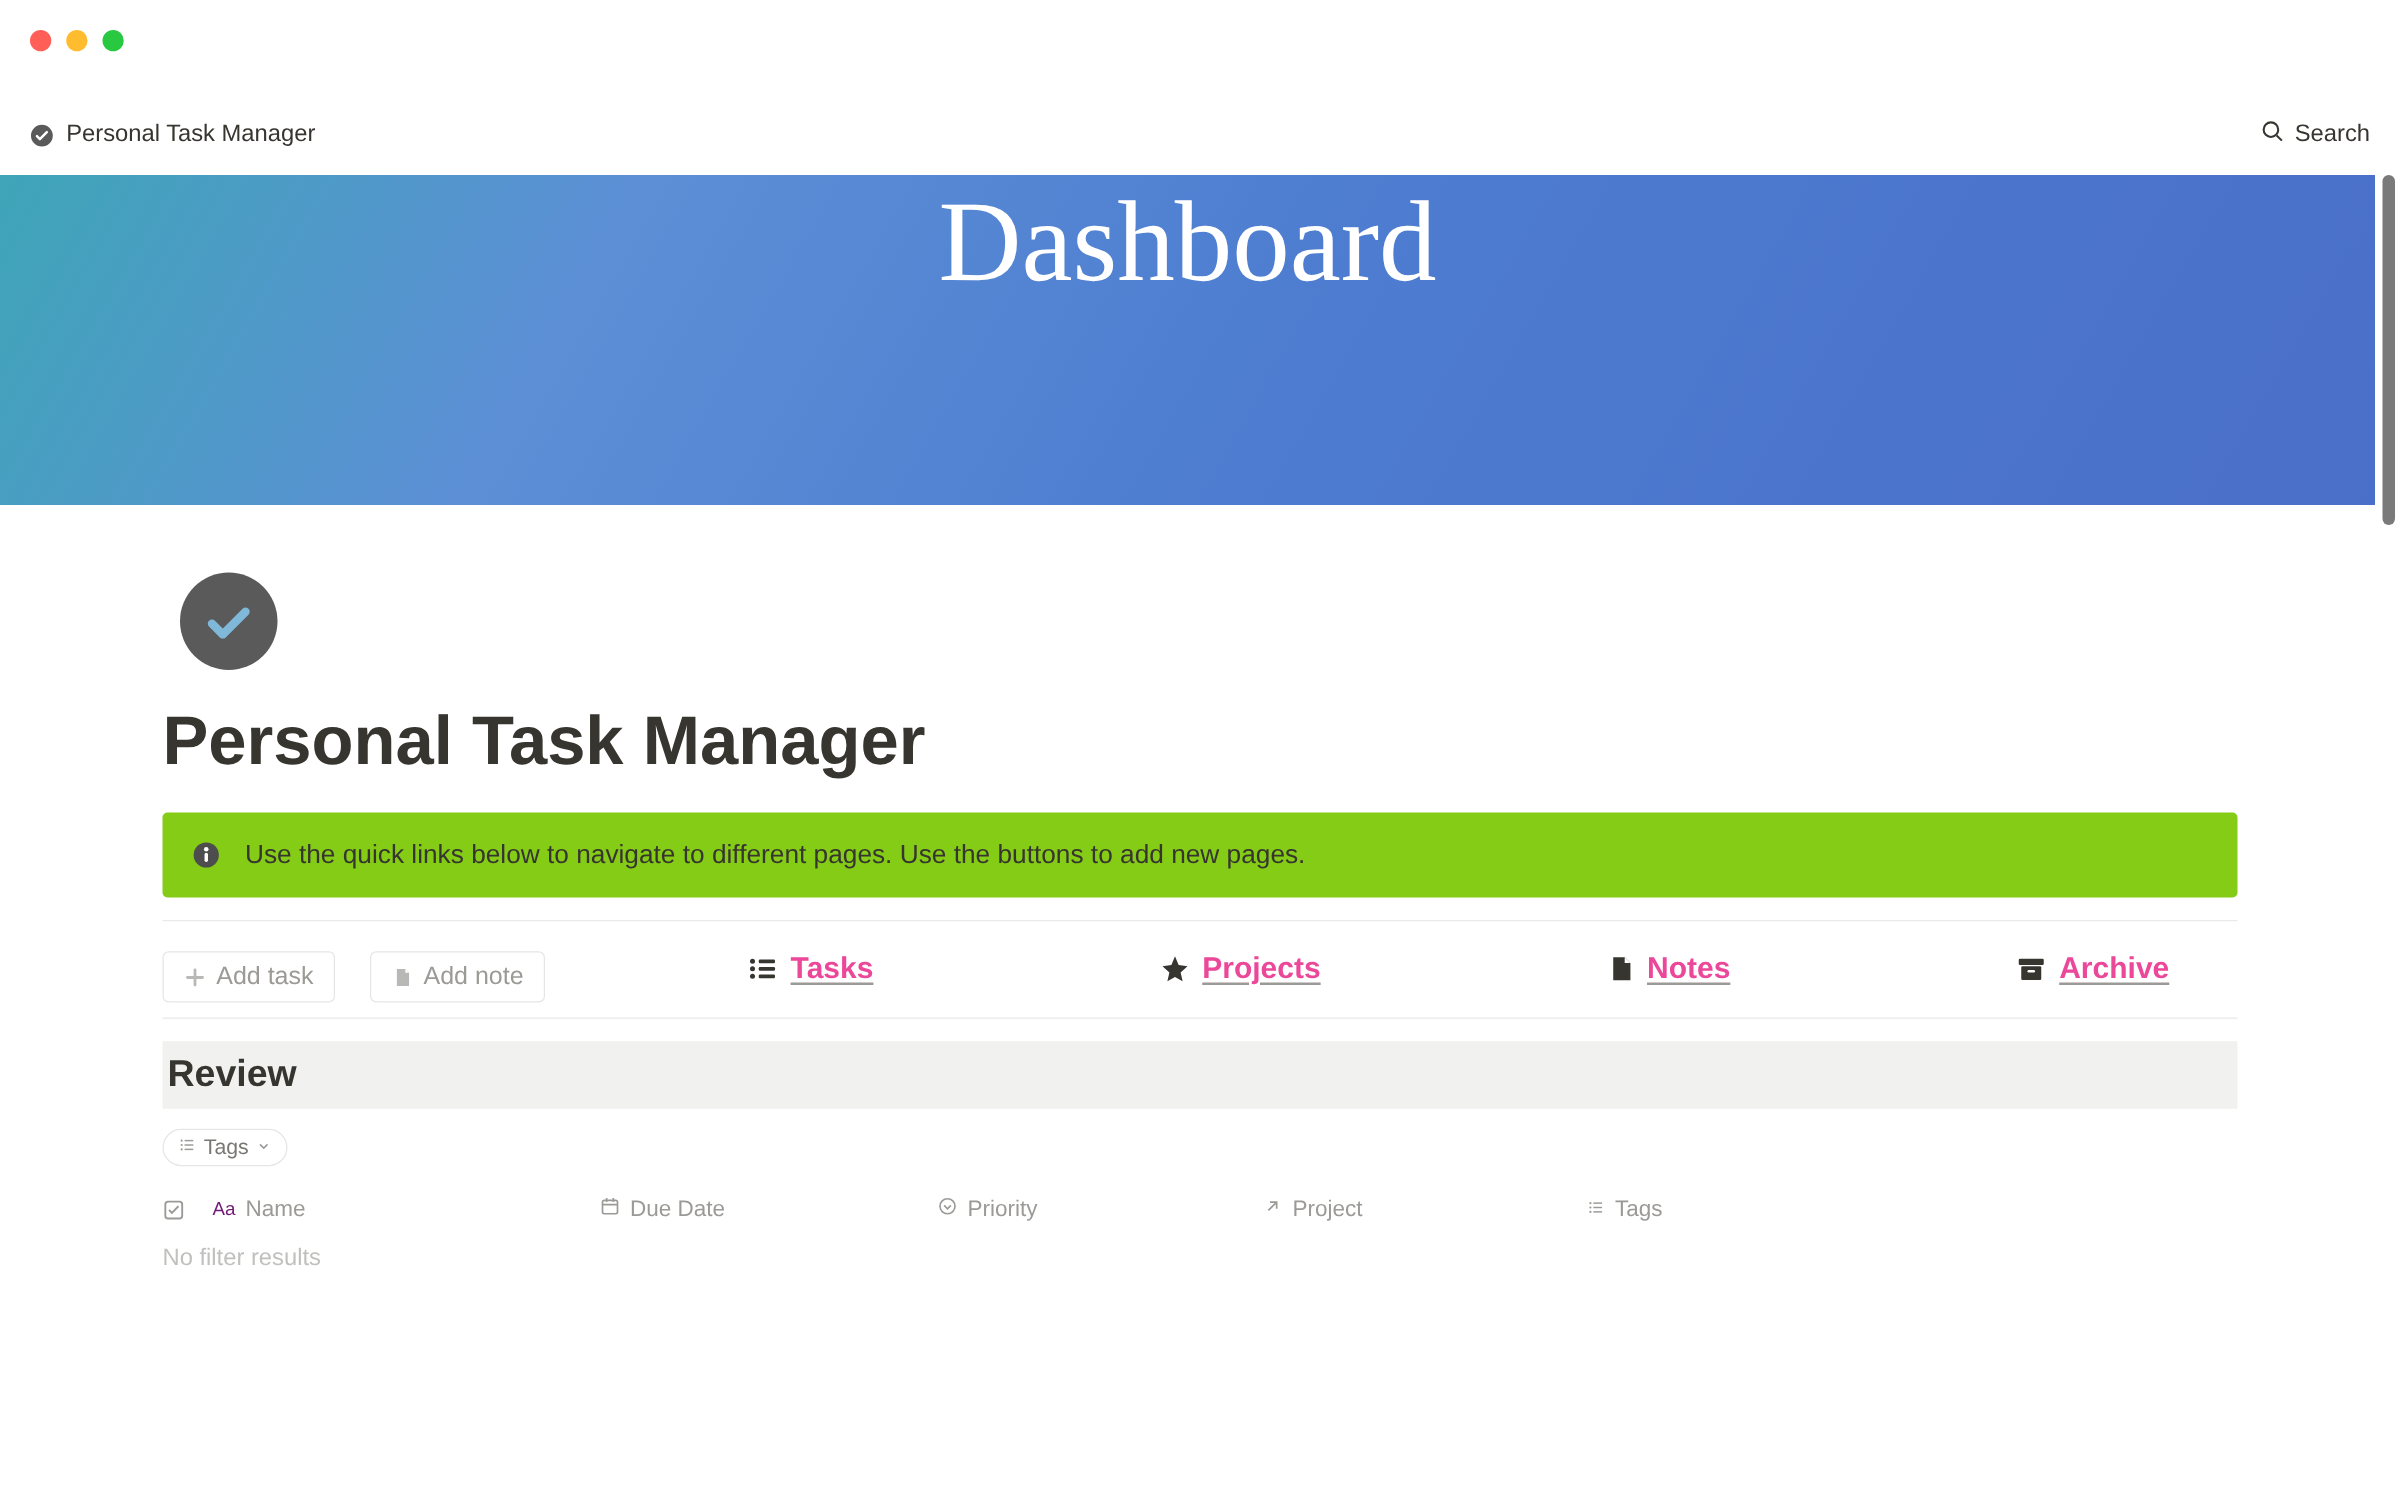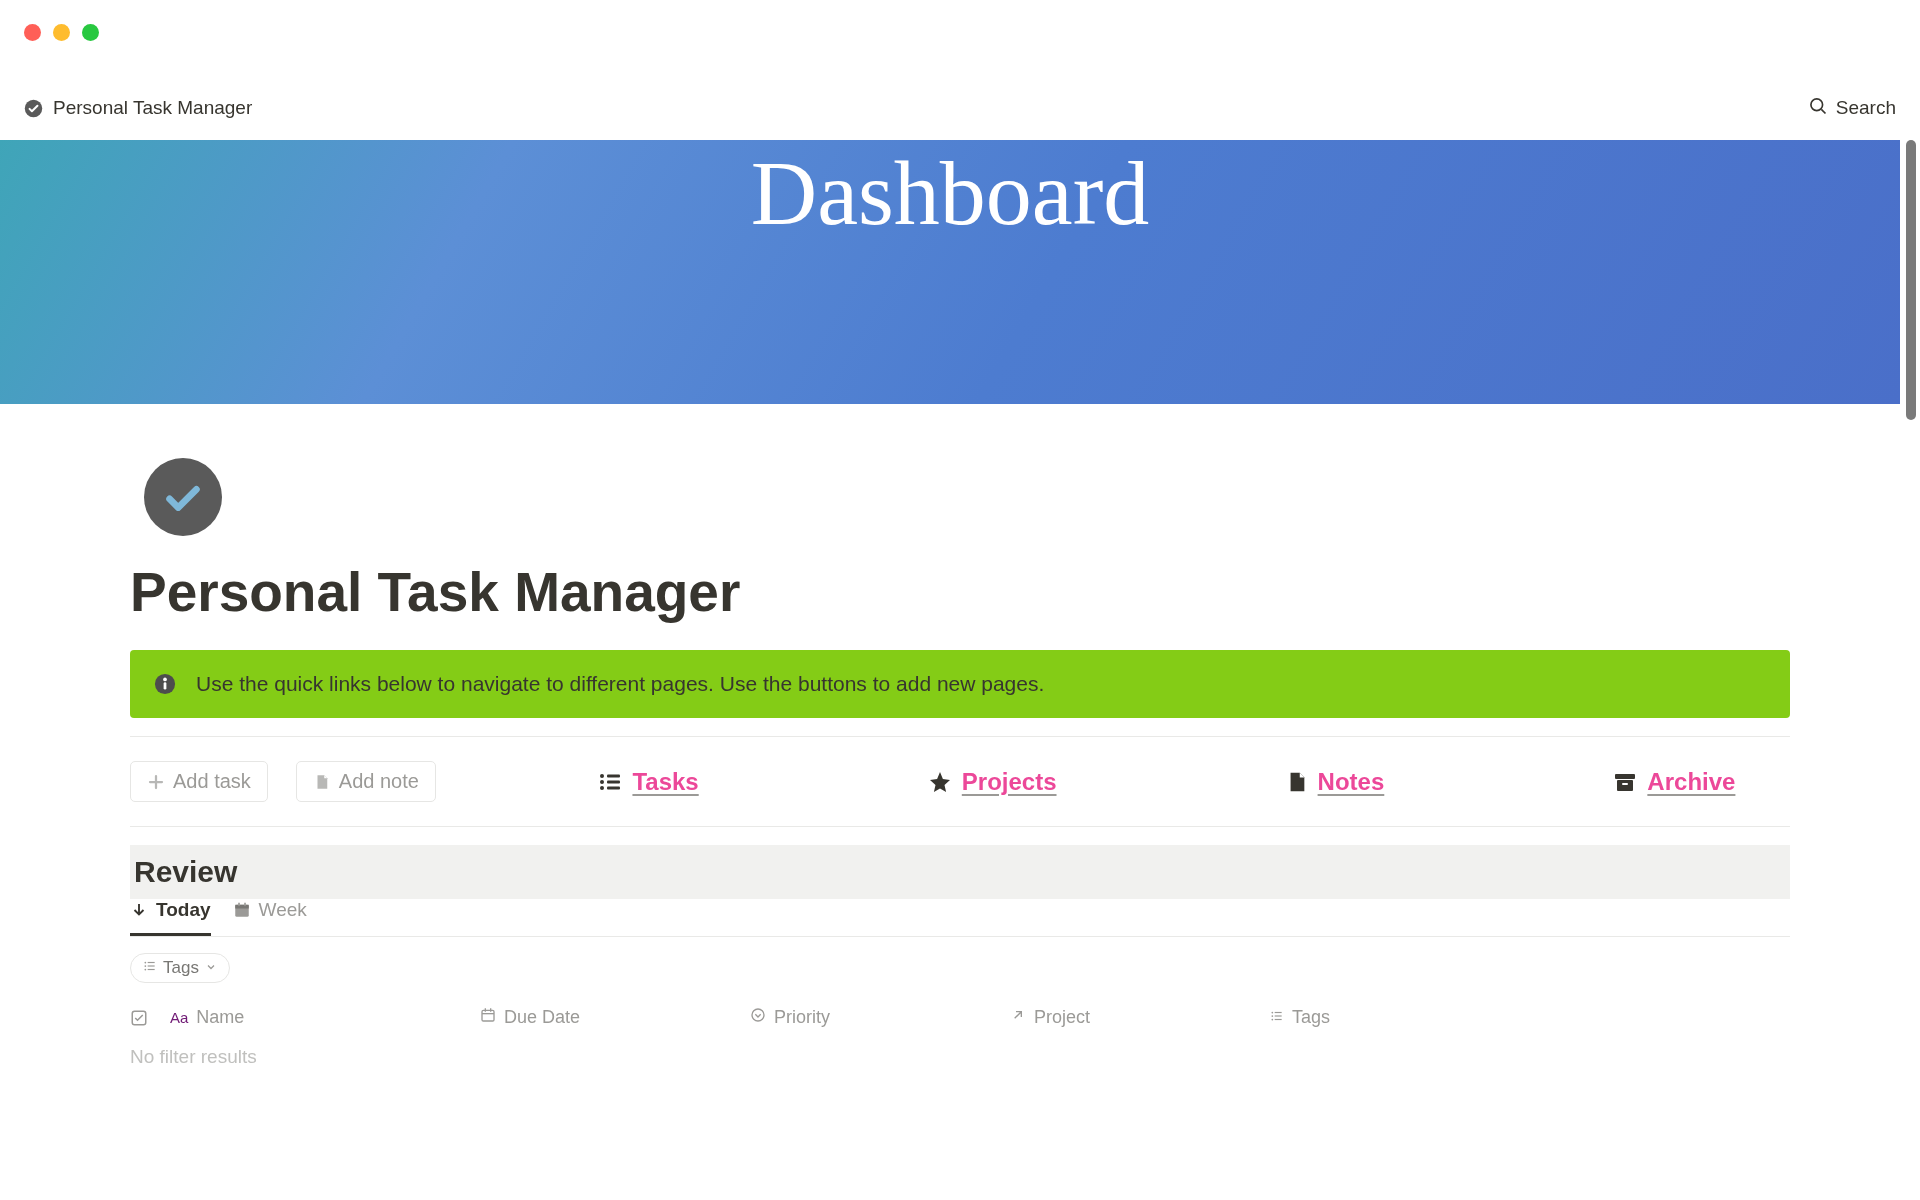--- a/index.html
+++ b/index.html
@@ -132,23 +132,23 @@
 
 .divider {
   height: 1px;
   background: #e9e9e7;
   margin-bottom: 24px;
 }
 
 
 .quick-row {
   display: flex;
-  align-items: center;
+  align-items: flex-start;
   gap: 28px;
-  margin-bottom: 24px;
+  margin-bottom: 12px;
 }
 .add-btn {
   display: inline-flex;
   align-items: center;
   gap: 8px;
   background: #ffffff;
   border: 1px solid #e6e6e4;
   border-radius: 5px;
   padding: 8px 16px;
   font-size: 20px;
@@ -182,20 +182,21 @@
   margin-bottom: 18px;
 }
 
 
 .review-heading {
   background: #f1f1ef;
   padding: 10px 4px;
   font-size: 30px;
   font-weight: 700;
   color: #37352f;
+  margin-bottom: 12px;
 }
 
 
 .view-tabs {
   display: flex;
   align-items: center;
   gap: 22px;
   border-bottom: 1px solid #e9e9e7;
   padding-bottom: 0;
 }
@@ -377,41 +378,20 @@
         <span class="label">Archive</span>
       </div>
     </div>
   </div>
 
   <div class="divider2"></div>
 
 
   <div class="review-heading">Review</div>
 
-  <div class="view-tabs">
-    <div class="view-tab active">
-      <span>
-        <svg width="18" height="18" viewBox="0 0 24 24" fill="none" stroke="#37352f" stroke-width="2.5">
-            <path d="M12 4v14M6 12l6 6 6-6"></path>
-          </svg>
-      </span>
-      <span>Today</span>
-    </div>
-    <div class="view-tab">
-      <span>
-        <svg width="18" height="18" viewBox="0 0 24 24" fill="#9b9a97">
-            <rect x="3" y="5" width="18" height="16" rx="2"></rect>
-            <rect x="3" y="5" width="18" height="5" fill="#787774"></rect>
-            <rect x="7" y="2" width="2" height="5" rx="1"></rect>
-            <rect x="15" y="2" width="2" height="5" rx="1"></rect>
-          </svg>
-      </span>
-      <span>Week</span>
-    </div>
-  </div>
 
   <div class="filter-row">
     <div class="filter-chip">
       <span>
         <svg width="14" height="14" viewBox="0 0 24 24" fill="#9b9a97">
             <circle cx="4" cy="6" r="1.5"></circle>
             <rect x="8" y="5" width="12" height="2"></rect>
             <circle cx="4" cy="12" r="1.5"></circle>
             <rect x="8" y="11" width="12" height="2"></rect>
             <circle cx="4" cy="18" r="1.5"></circle>

